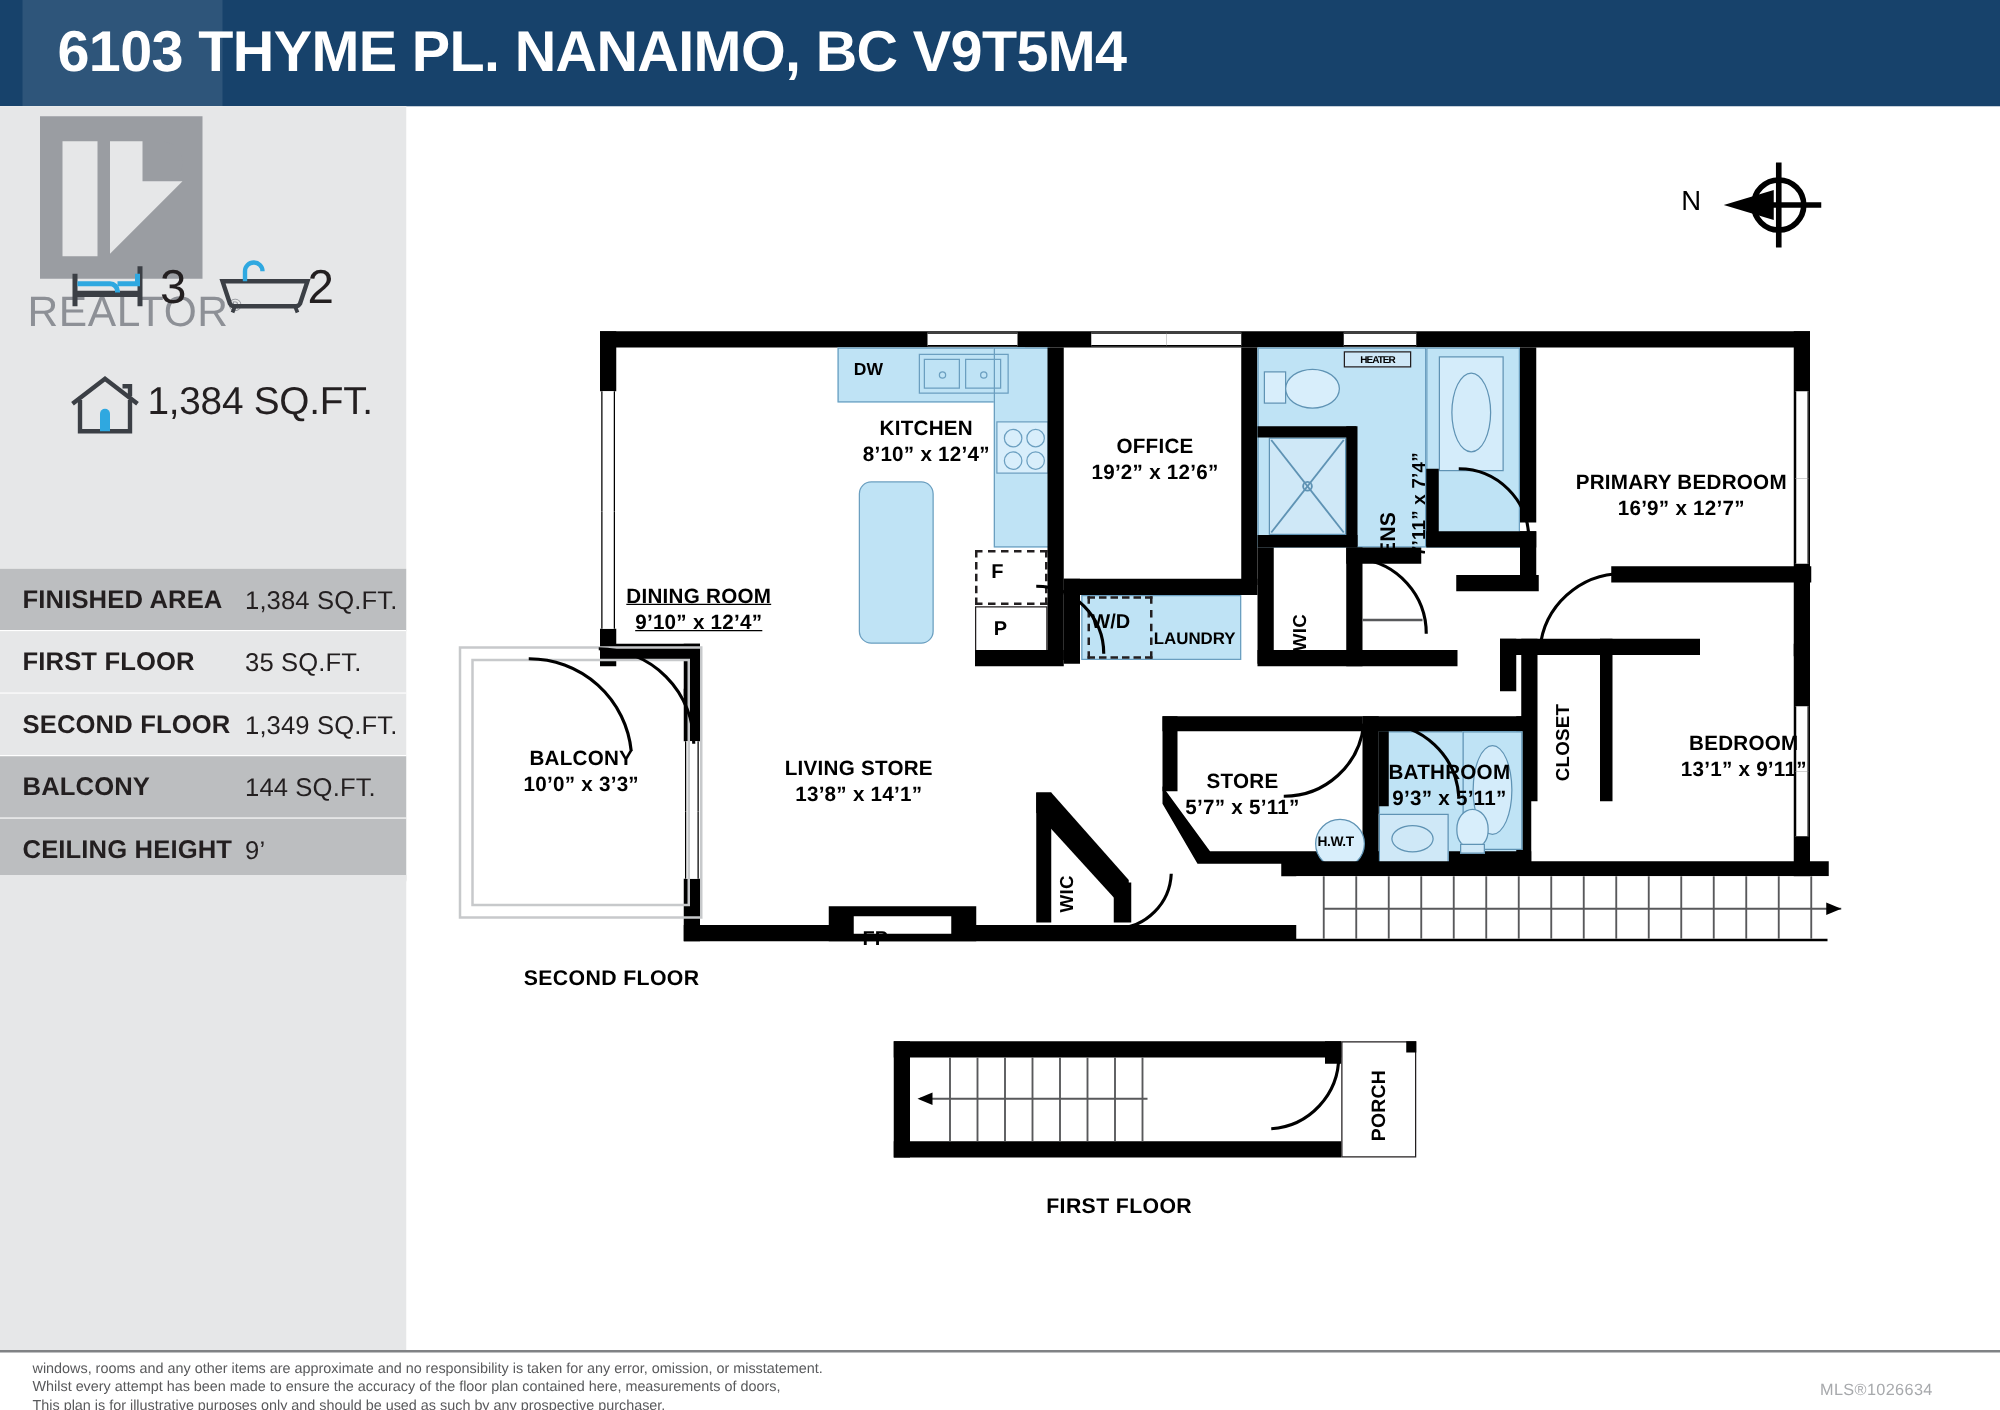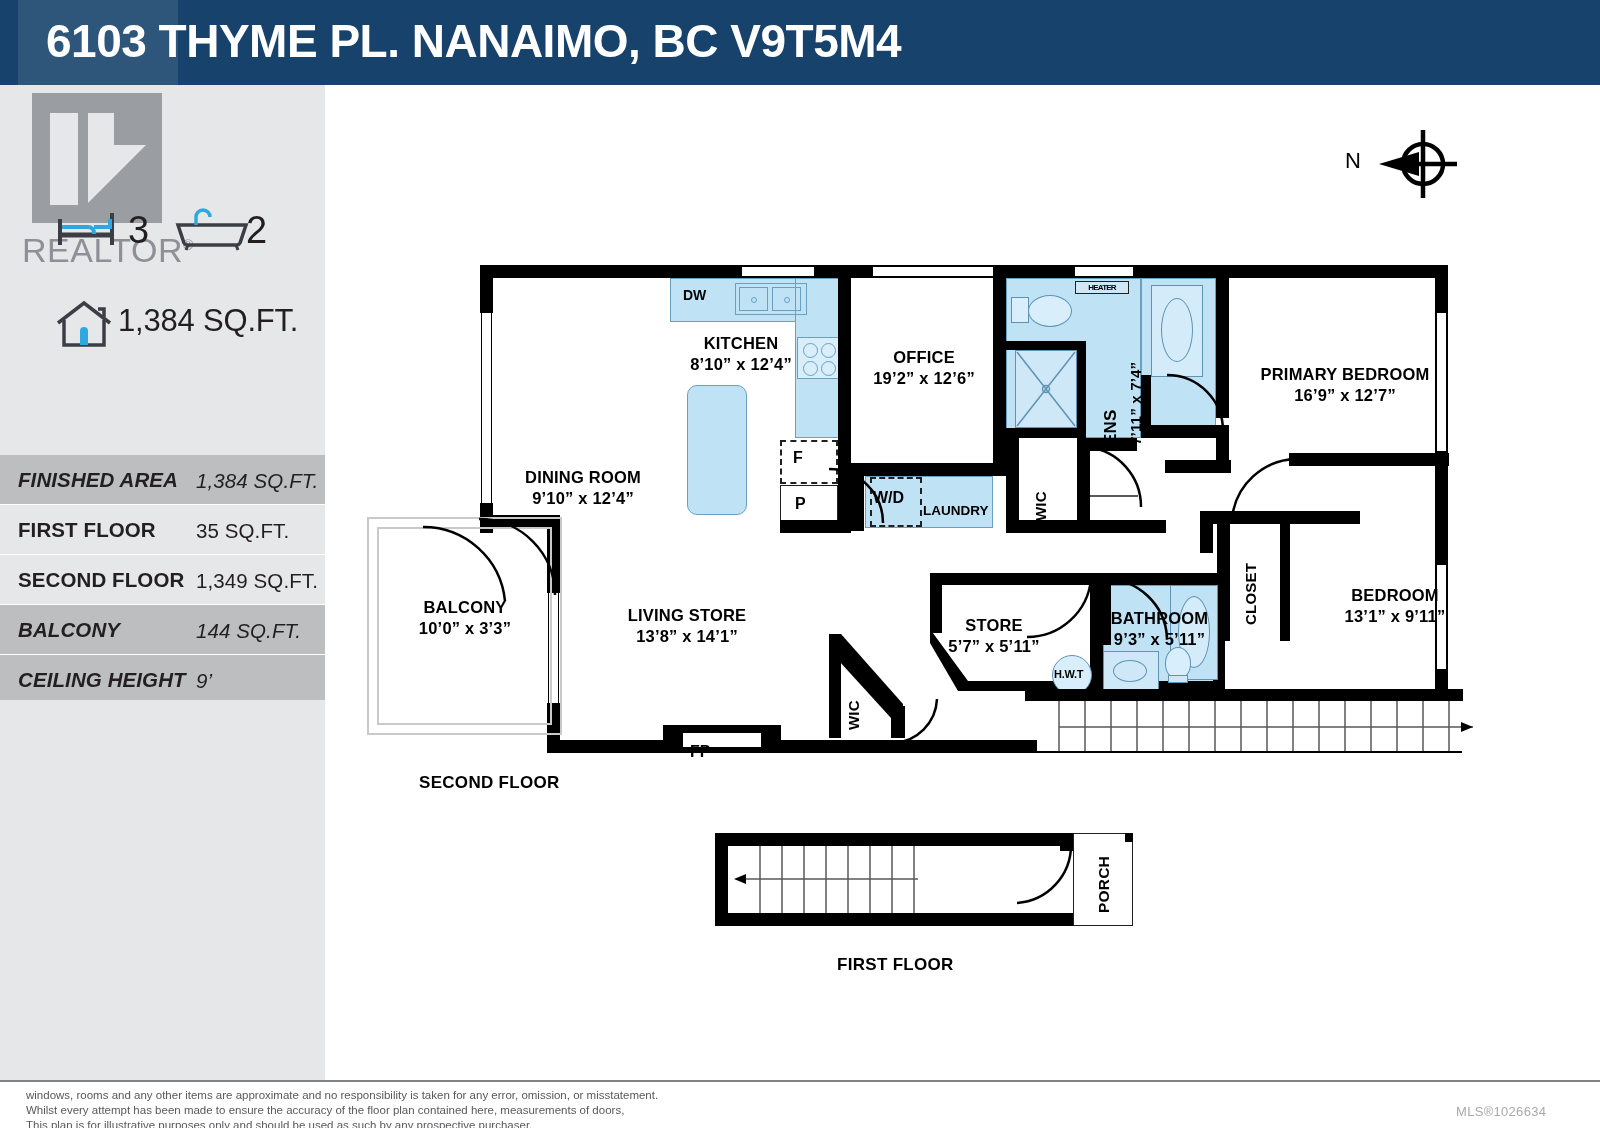--- a/index.html
+++ b/index.html
@@ -78,21 +78,21 @@
   #arearow .num{
     position:absolute;left:118px;top:8px;font-size:31px;color:#231f20;
     letter-spacing:-0.2px;
   }
 
   
   #areatable{left:0;top:370px;width:325px;}
   .arow{
     position:relative;width:325px;height:50px;
   }
-  .arow.shade{background:#bcbec0;font-style:italic;}
+  .arow.shade{background:#bcbec0;}
   .arow.light{background:#e6e7e8;}
   .arow .lbl{
     position:absolute;left:18px;top:14px;
     font-size:20.5px;color:#231f20;letter-spacing:0.1px;
   }
   .arow .val{
     position:absolute;left:196px;top:14px;
     font-size:20.5px;color:#231f20;letter-spacing:0.1px;
   }
   .arow .divider{
@@ -457,34 +457,34 @@
   <div class="abs" style="left:52px;top:442px;width:175px;height:198px;border:2px solid #c7c9cb;box-sizing:border-box;"></div>
   <svg style="left:150px;top:432px;width:92px;height:80px;">
     <path d="M4 2 A76 76 0 0 1 80 78" stroke="#000" stroke-width="2.5" fill="none"></path>
   </svg>
 
   <svg style="left:96px;top:440px;width:96px;height:78px;">
     <path d="M2 2 A82 82 0 0 1 84 76" stroke="#000" stroke-width="2.5" fill="none"></path>
   </svg>
   <div class="wall" style="left:155px;top:660px;width:13px;height:0;"></div>
 
-  <div class="lbl" style="left:168px;top:382px;width:180px;">
+  <div class="lbl" style="left:144px;top:382px;width:180px;text-decoration:underline;">
     <div>DINING ROOM</div>
       <div class="dim">9’10” x 12’4”</div>
   </div>
   <div class="lbl" style="left:326px;top:248px;width:180px;">
     <div>KITCHEN</div>
       <div class="dim">8’10” x 12’4”</div>
   </div>
   <div class="lbl" style="left:514px;top:262px;width:170px;">
     <div>OFFICE</div>
       <div class="dim">19’2” x 12’6”</div>
   </div>
   <div class="lbl" style="left:920px;top:278px;width:200px;">
-    <div style="line-height:22px;">PRIMARY BEDROOM</div>
+    <div style="line-height:22px;margin-top:12px;">PRIMARY BEDROOM</div>
     <div class="dim">16’9” x 12’7”</div>
   </div>
   <div class="lbl" style="left:980px;top:500px;width:180px;">
     <div>BEDROOM</div>
       <div class="dim">13’1” x 9’11”</div>
   </div>
   <div class="lbl" style="left:262px;top:520px;width:200px;">
     <div>LIVING STORE</div>
       <div class="dim">13’8” x 14’1”</div>
   </div>

